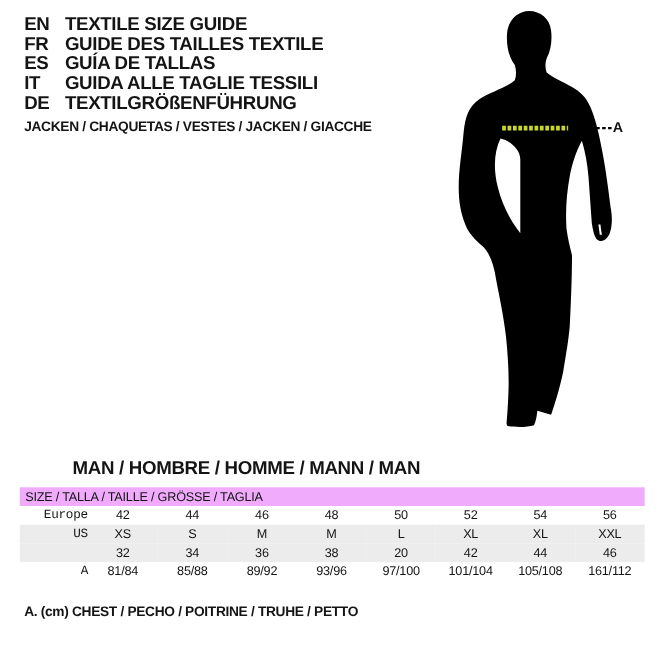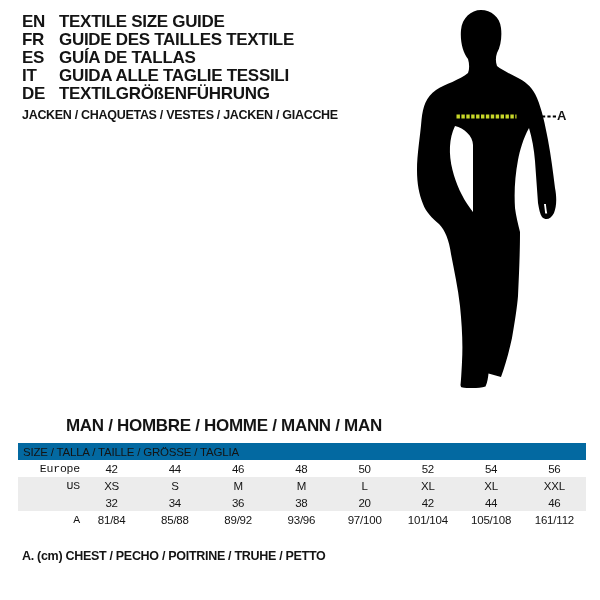--- a/index.html
+++ b/index.html
@@ -37,21 +37,21 @@
   
   .man-title { left:22px; top:416px; font-size:17px; font-weight:700; letter-spacing:-0.3px; white-space:nowrap;margin-left:44px; }
 
   
   .size-table-wrap { left:18px; top:443px; width:568px; }
   table.size-table {
     border-collapse:collapse; table-layout:fixed; width:568px;
     font-size:11.5px; letter-spacing:-0.2px;
   }
   table.size-table th.size-header {
-    background:#0369a1; font-weight:400; text-align:left;
+    background:#f0abfc; font-weight:400; text-align:left;
     height:17px; padding:0 0 0 5px; white-space:nowrap;
   }
   table.size-table td {
     height:17px; text-align:center; font-weight:400; padding:0; white-space:nowrap;
   }
   table.size-table td.row-label { text-align:right; padding-left:5px;font-family:Liberation Mono, monospace; }
   table.size-table tr.shade td { background:#ececec; }
 
   
   .footnote { left:22px; top:549px; font-size:12.5px; font-weight:700; letter-spacing:-0.3px; white-space:nowrap; }

